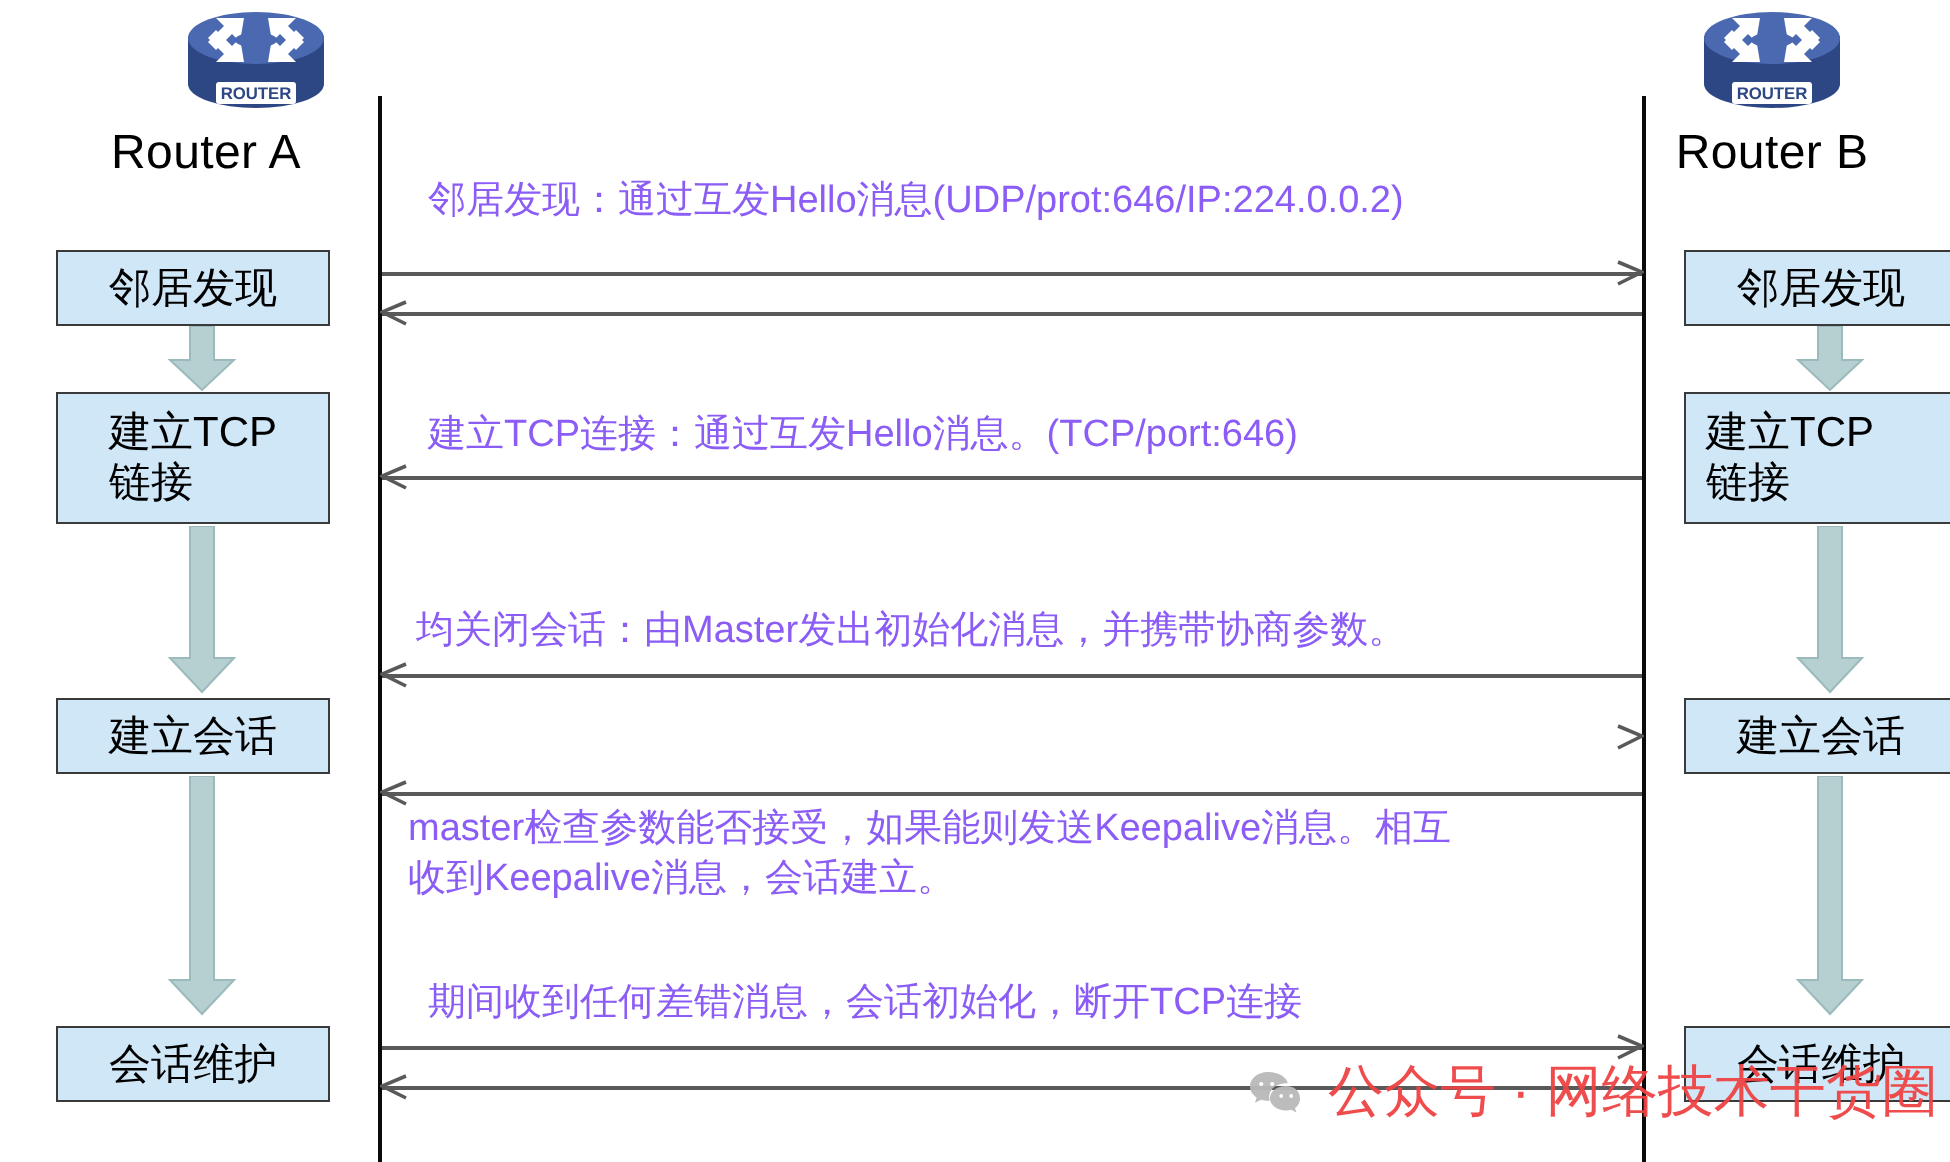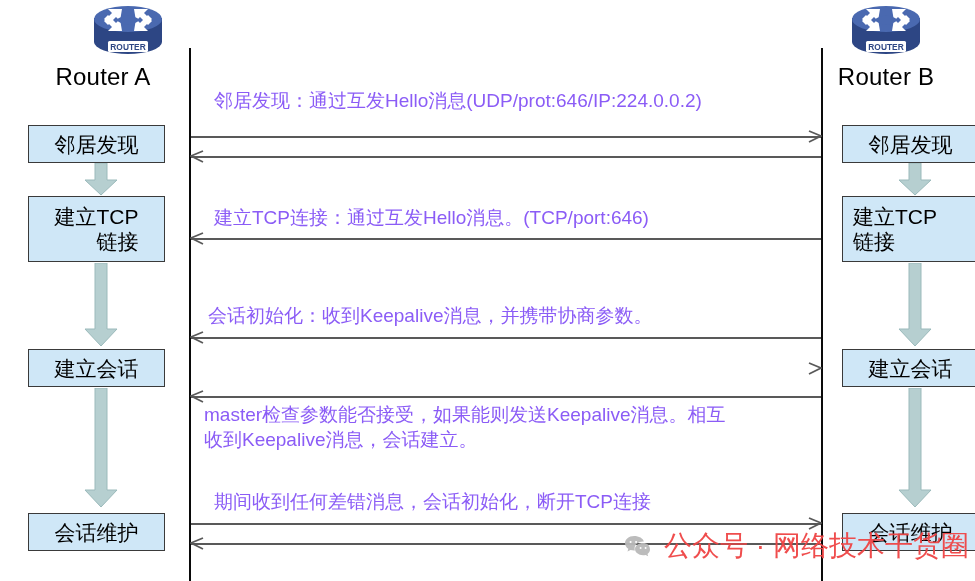--- a/index.html
+++ b/index.html
@@ -15,21 +15,21 @@
                 font-size:24px;line-height:30px;letter-spacing:.2px;}
 
   
   .lifeline{position:absolute;width:0;border-left:2px solid #0a0a0a;}
 
   
   .stage{position:absolute;box-sizing:border-box;
          background:#cfe7f7;border:1.5px solid #3a3a3a;
          font-size:21px;line-height:25px;color:#000;
          display:flex;align-items:center;}
-  .stage.center{justify-content:center;text-align:right;}
+  .stage.center{justify-content:center;text-align:left;}
   .stage.leftal{justify-content:flex-start;text-align:left;padding-left:10px;}
   .stage .txt{display:block;white-space:pre-line;}
 
   
   .downarrow{position:absolute;}
   .downarrow svg{display:block;}
 
   
   .msgline{position:absolute;height:0;border-top:2px solid #595959;}
   .arrowhead{position:absolute;width:14px;height:14px;}
@@ -177,21 +177,21 @@
   </div>
 
   <div class="msgtext" style="left:196px;top:205px;width:600px;">建立TCP连接：通过互发Hello消息。(TCP/port:646)</div>
   <div class="msgline" style="left:173px;top:238px;width:630px;"></div>
   <div class="arrowhead" style="left:172px;top:232px;">
     <svg width="14" height="14" viewBox="0 0 14 14">
         <path d="M13 1 L1 6 L13 12" fill="none" stroke="#595959" stroke-width="1.8"></path>
       </svg>
   </div>
 
-  <div class="msgtext" style="left:190px;top:303px;width:610px;">会话初始化：收到Keepalive消息，并携带协商参数。</div>
+  <div class="msgtext" style="left:190px;top:303px;width:610px;">均关闭会话：由Master发出初始化消息，并携带协商参数。</div>
   <div class="msgline" style="left:173px;top:337px;width:630px;"></div>
   <div class="arrowhead" style="left:172px;top:331px;">
     <svg width="14" height="14" viewBox="0 0 14 14">
         <path d="M13 1 L1 6 L13 12" fill="none" stroke="#595959" stroke-width="1.8"></path>
       </svg>
   </div>
 
   <div class="msgline" style="left:173px;top:396px;width:630px;"></div>
   <div class="arrowhead" style="left:790px;top:362px;">
     <svg width="14" height="14" viewBox="0 0 14 14">

